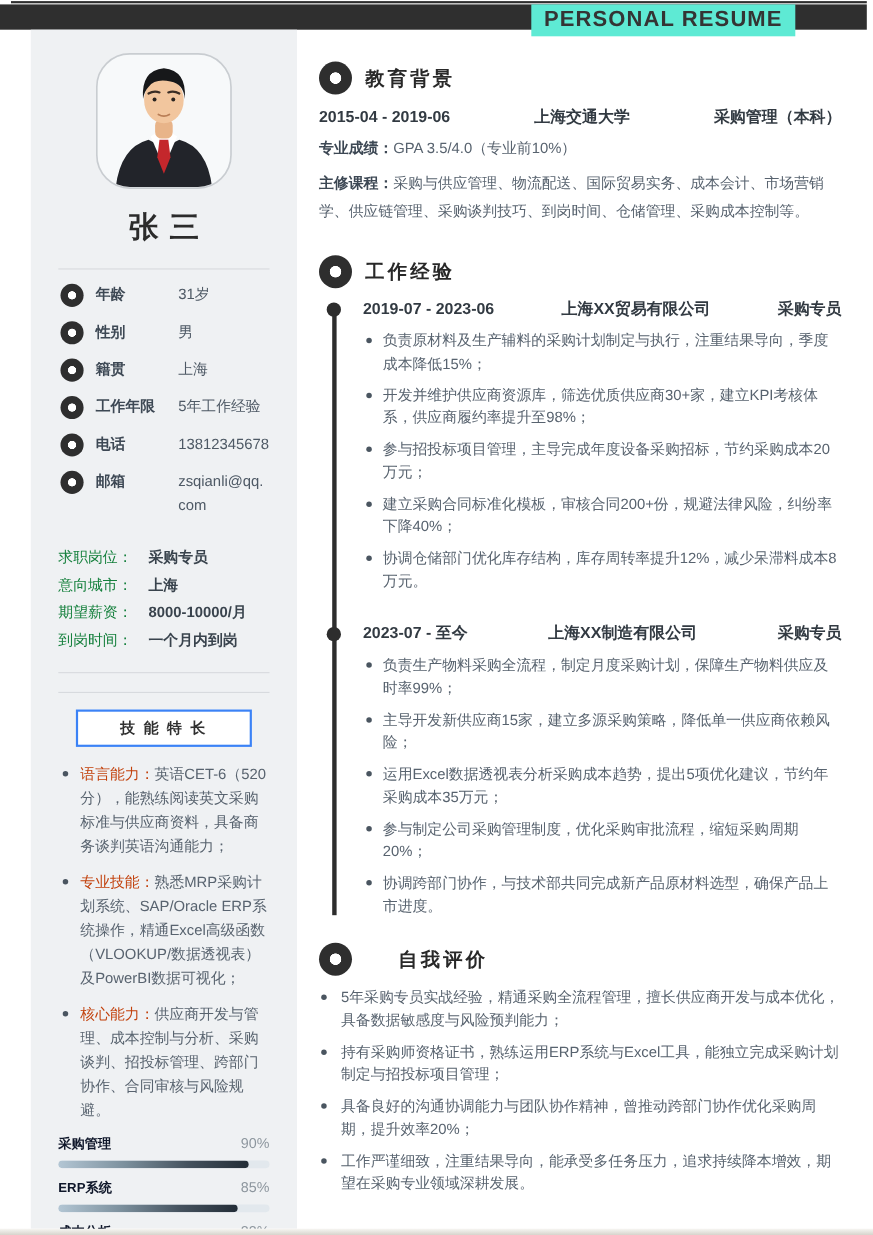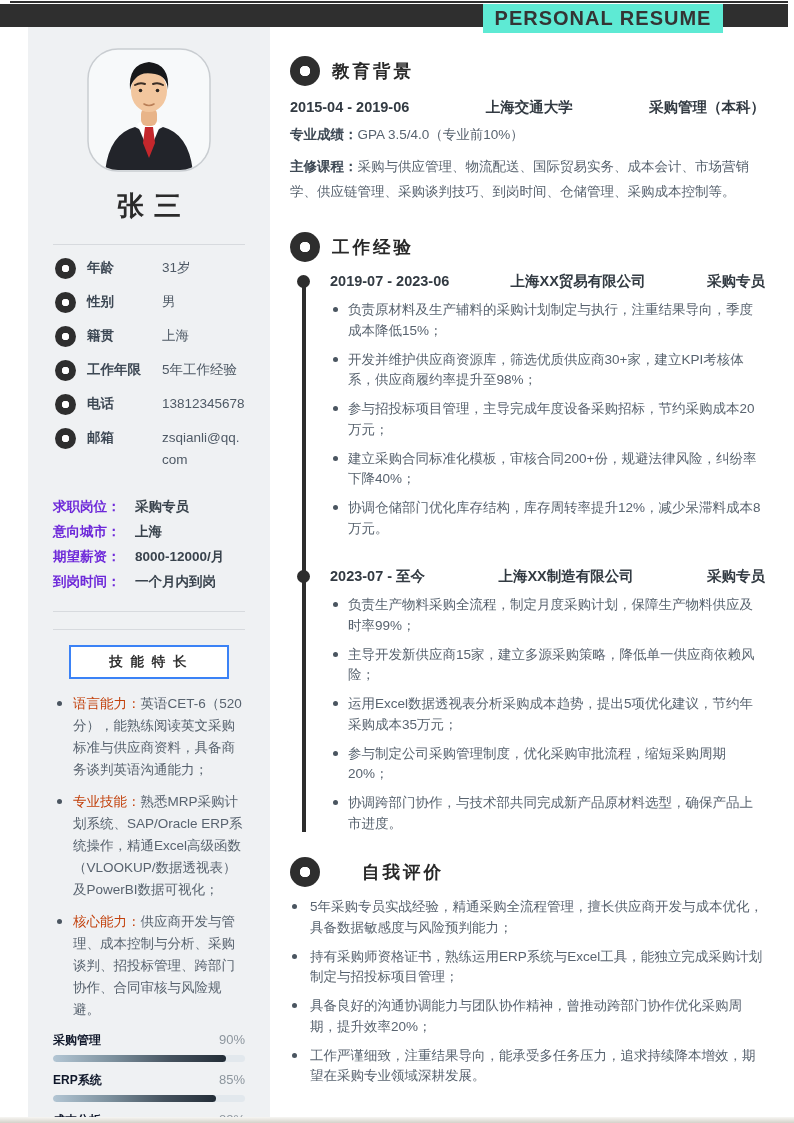--- a/index.html
+++ b/index.html
@@ -24,21 +24,21 @@
   .divider { margin-top:20px; border-top:1px solid #d7dade; }
   .divider2 { margin-top:17px; border-top:1px solid #d7dade; }
   .info-list { margin-top:12px; }
   .info-row { display:flex; align-items:flex-start; margin-top:12px; line-height:22px; }
   .donut-sm { flex:0 0 auto; width:21px; height:21px; border-radius:50%; margin:1px 11px 0 2px;
               background:radial-gradient(circle, #ffffff 0 3.5px, #2e2e2e 4px); }
   .info-label { flex:0 0 75px; font-weight:bold; color:#3d4854; }
   .info-value { flex:1; color:#4e5965; word-break:break-all; }
   .intent-list { margin-top:23px; }
   .intent-row { display:flex; line-height:25px; }
-  .intent-label { flex:0 0 82px; font-weight:bold; color:#6d28d9; }
+  .intent-label { flex:0 0 82px; font-weight:normal; color:#15803d; }
   .intent-value { flex:1; font-weight:bold; color:#39434d; }
   .skill-box { width:160px; margin:15px auto 0; border:2px solid #3b82f6; background:#fff;
                text-align:center; padding:6px 0; font-weight:bold; color:#2f2f2f;
                font-size:13.5px; letter-spacing:2px; }
   .side-points { margin-top:14px; }
   .side-point { position:relative; padding-left:20px; line-height:22px; margin-bottom:10px; }
   .side-point .dot { position:absolute; left:4px; top:8px; width:5px; height:5px; border-radius:50%;
                      background:#4a5560; }
   .pt-label { font-weight:normal; color:#c2410c; }
   .bars { margin-top:8px; }
@@ -155,21 +155,21 @@
       <div class="intent-row">
         <span class="intent-label">求职岗位：</span>
         <span class="intent-value">采购专员</span>
       </div>
       <div class="intent-row">
         <span class="intent-label">意向城市：</span>
         <span class="intent-value">上海</span>
       </div>
       <div class="intent-row">
         <span class="intent-label">期望薪资：</span>
-        <span class="intent-value">8000-12000/月</span>
+        <span class="intent-value">8000-10000/月</span>
       </div>
       <div class="intent-row">
         <span class="intent-label">到岗时间：</span>
         <span class="intent-value">一个月内到岗</span>
       </div>
     </div>
 
     <div class="divider2"></div>
     <div class="divider2"></div>
 

